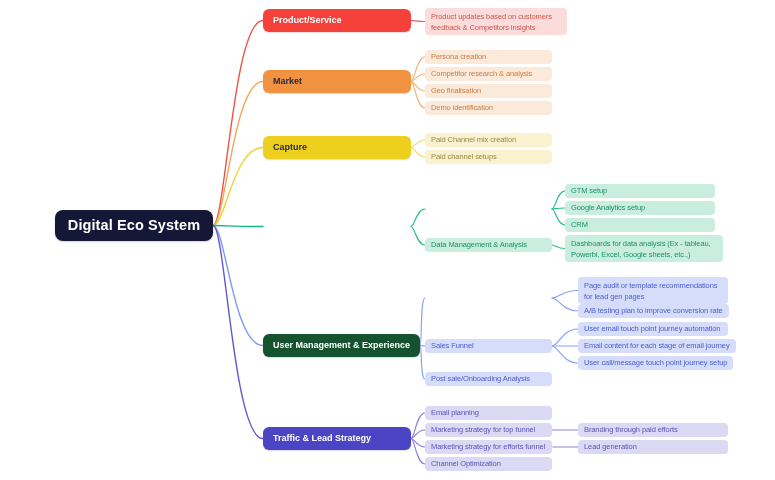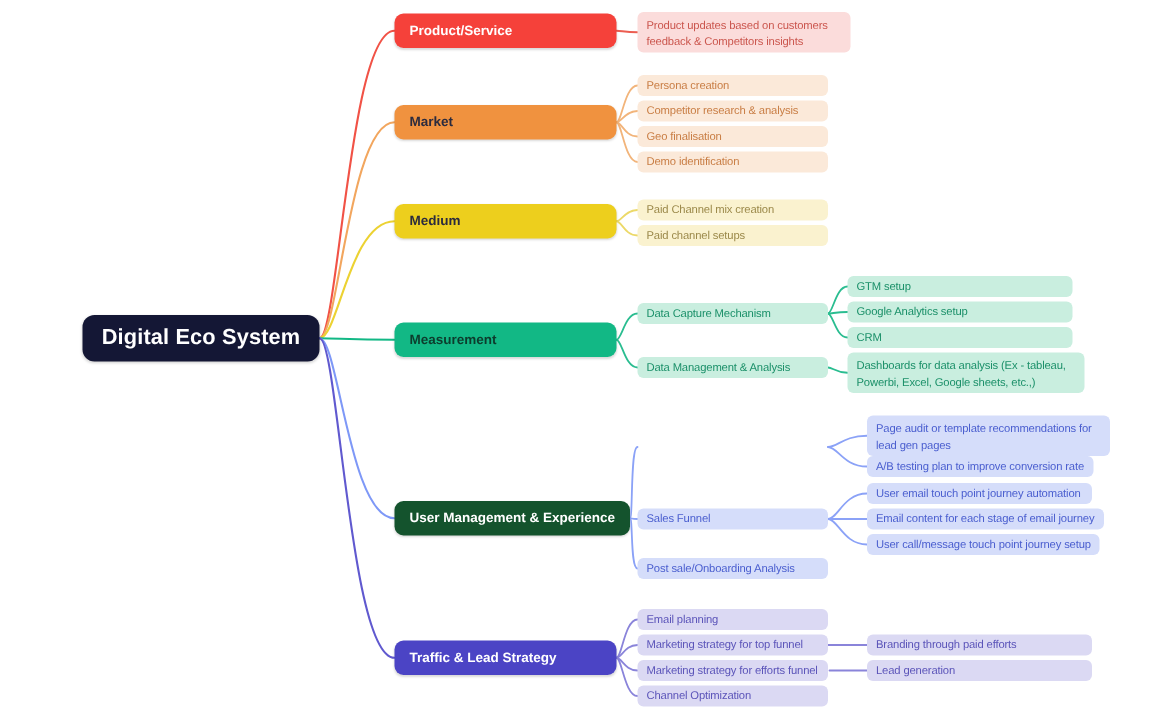--- a/index.html
+++ b/index.html
@@ -65,47 +65,45 @@
       <path d="M 411 438.5 C 414.5 438.5, 416.6 447, 425 447" fill="none" stroke="#8a84da" stroke-width="1.2" stroke-linecap="round"></path>
       <path d="M 411 438.5 C 414.5 438.5, 416.6 464, 425 464" fill="none" stroke="#8a84da" stroke-width="1.2" stroke-linecap="round"></path>
       <path d="M 552 430 C 558.5 430, 562.4 430, 578 430" fill="none" stroke="#8a84da" stroke-width="1.2" stroke-linecap="round"></path>
       <path d="M 553 447 C 559.25 447, 563 447, 578 447" fill="none" stroke="#8a84da" stroke-width="1.2" stroke-linecap="round"></path>
     </svg>
 
   <div class="node root" style="left: 55px; top: 210px; background: rgb(20, 23, 53); color: rgb(255, 255, 255);">Digital Eco System</div>
 
   <div class="node l1" style="left: 263px; top: 9px; background: rgb(245, 65, 58); color: rgb(255, 255, 255);">Product/Service</div>
   <div class="node l1" style="left: 263px; top: 70px; background: rgb(240, 146, 63); color: rgb(43, 43, 62);">Market</div>
-  <div class="node l1" style="left: 263px; top: 136px; background: rgb(237, 207, 29); color: rgb(43, 43, 62);">Medium</div>
-  <div class="node l1" style="left: 263px; top: 215px; background: rgb(18, 184, 133); color: rgb(13, 60, 45);">Measurement</div>
+  <div class="node l1" style="left: 263px; top: 136px; background: rgb(237, 207, 29); color: rgb(43, 43, 62);">Capture</div>
   <div class="node l1" style="left: 263px; top: 334px; background: #14532d; color: rgb(255, 255, 255);">User Management &amp; Experience</div>
   <div class="node l1" style="left: 263px; top: 427px; background: rgb(75, 68, 197); color: rgb(255, 255, 255);">Traffic &amp; Lead Strategy</div>
 
   <div class="node leaf wrap" style="left: 425px; top: 8px; width: 142px; background: rgb(251, 220, 219); color: rgb(203, 86, 78);">Product updates based on customers feedback &amp; Competitors insights</div>
 
   <div class="node leaf" style="left: 425px; top: 50px; background: rgb(251, 233, 217); color: rgb(201, 126, 69);">Persona creation</div>
   <div class="node leaf" style="left: 425px; top: 67px; background: rgb(251, 233, 217); color: rgb(201, 126, 69);">Competitor research &amp; analysis</div>
   <div class="node leaf" style="left: 425px; top: 84px; background: rgb(251, 233, 217); color: rgb(201, 126, 69);">Geo finalisation</div>
   <div class="node leaf" style="left: 425px; top: 101px; background: rgb(251, 233, 217); color: rgb(201, 126, 69);">Demo identification</div>
 
   <div class="node leaf" style="left: 425px; top: 133px; background: rgb(250, 242, 207); color: rgb(155, 137, 74);">Paid Channel mix creation</div>
   <div class="node leaf" style="left: 425px; top: 150px; background: rgb(250, 242, 207); color: rgb(155, 137, 74);">Paid channel setups</div>
 
-  <div class="node leaf" style="left: 425px; top: 202px; background: rgb(201, 238, 223); color: rgb(27, 144, 105);">Data Capture Mechanism</div>
   <div class="node leaf" style="left: 425px; top: 238px; background: rgb(201, 238, 223); color: rgb(27, 144, 105);">Data Management &amp; Analysis</div>
 
   <div class="node leaf l3" style="left: 565px; top: 184px; background: rgb(201, 238, 223); color: rgb(27, 144, 105);">GTM setup</div>
   <div class="node leaf l3" style="left: 565px; top: 201px; background: rgb(201, 238, 223); color: rgb(27, 144, 105);">Google Analytics setup</div>
   <div class="node leaf l3" style="left: 565px; top: 218px; background: rgb(201, 238, 223); color: rgb(27, 144, 105);">CRM</div>
   <div class="node leaf l3 wrap" style="left: 565px; top: 235px; width: 158px; background: rgb(201, 238, 223); color: rgb(27, 144, 105);">Dashboards for data analysis (Ex - tableau, Powerbi, Excel, Google sheets, etc.,)</div>
 
   <div class="node leaf" style="left: 425px; top: 339px; background: rgb(213, 221, 250); color: rgb(74, 94, 207);">Sales Funnel</div>
   <div class="node leaf" style="left: 425px; top: 372px; background: rgb(213, 221, 250); color: rgb(74, 94, 207);">Post sale/Onboarding Analysis</div>
 
-  <div class="node leaf l3 wrap" style="left: 578px; top: 277px; width: 162px; background: rgb(213, 221, 250); color: rgb(74, 94, 207);">Page audit or template recommendations for lead gen pages</div>
+  <div class="node leaf l3 wrap" style="left: 578px; top: 277px; width: 150px; background: rgb(213, 221, 250); color: rgb(74, 94, 207);">Page audit or template recommendations for lead gen pages</div>
   <div class="node leaf l3" style="left: 578px; top: 304px; background: rgb(213, 221, 250); color: rgb(74, 94, 207);">A/B testing plan to improve conversion rate</div>
   <div class="node leaf l3" style="left: 578px; top: 322px; background: rgb(213, 221, 250); color: rgb(74, 94, 207);">User email touch point journey automation</div>
   <div class="node leaf l3" style="left: 578px; top: 339px; background: rgb(213, 221, 250); color: rgb(74, 94, 207);">Email content for each stage of email journey</div>
   <div class="node leaf l3" style="left: 578px; top: 356px; background: rgb(213, 221, 250); color: rgb(74, 94, 207);">User call/message touch point journey setup</div>
 
   <div class="node leaf" style="left: 425px; top: 406px; background: rgb(219, 217, 243); color: rgb(91, 84, 185);">Email planning</div>
   <div class="node leaf" style="left: 425px; top: 423px; background: rgb(219, 217, 243); color: rgb(91, 84, 185);">Marketing strategy for top funnel</div>
   <div class="node leaf" style="left: 425px; top: 440px; background: rgb(219, 217, 243); color: rgb(91, 84, 185);">Marketing strategy for efforts funnel</div>
   <div class="node leaf" style="left: 425px; top: 457px; background: rgb(219, 217, 243); color: rgb(91, 84, 185);">Channel Optimization</div>
 

